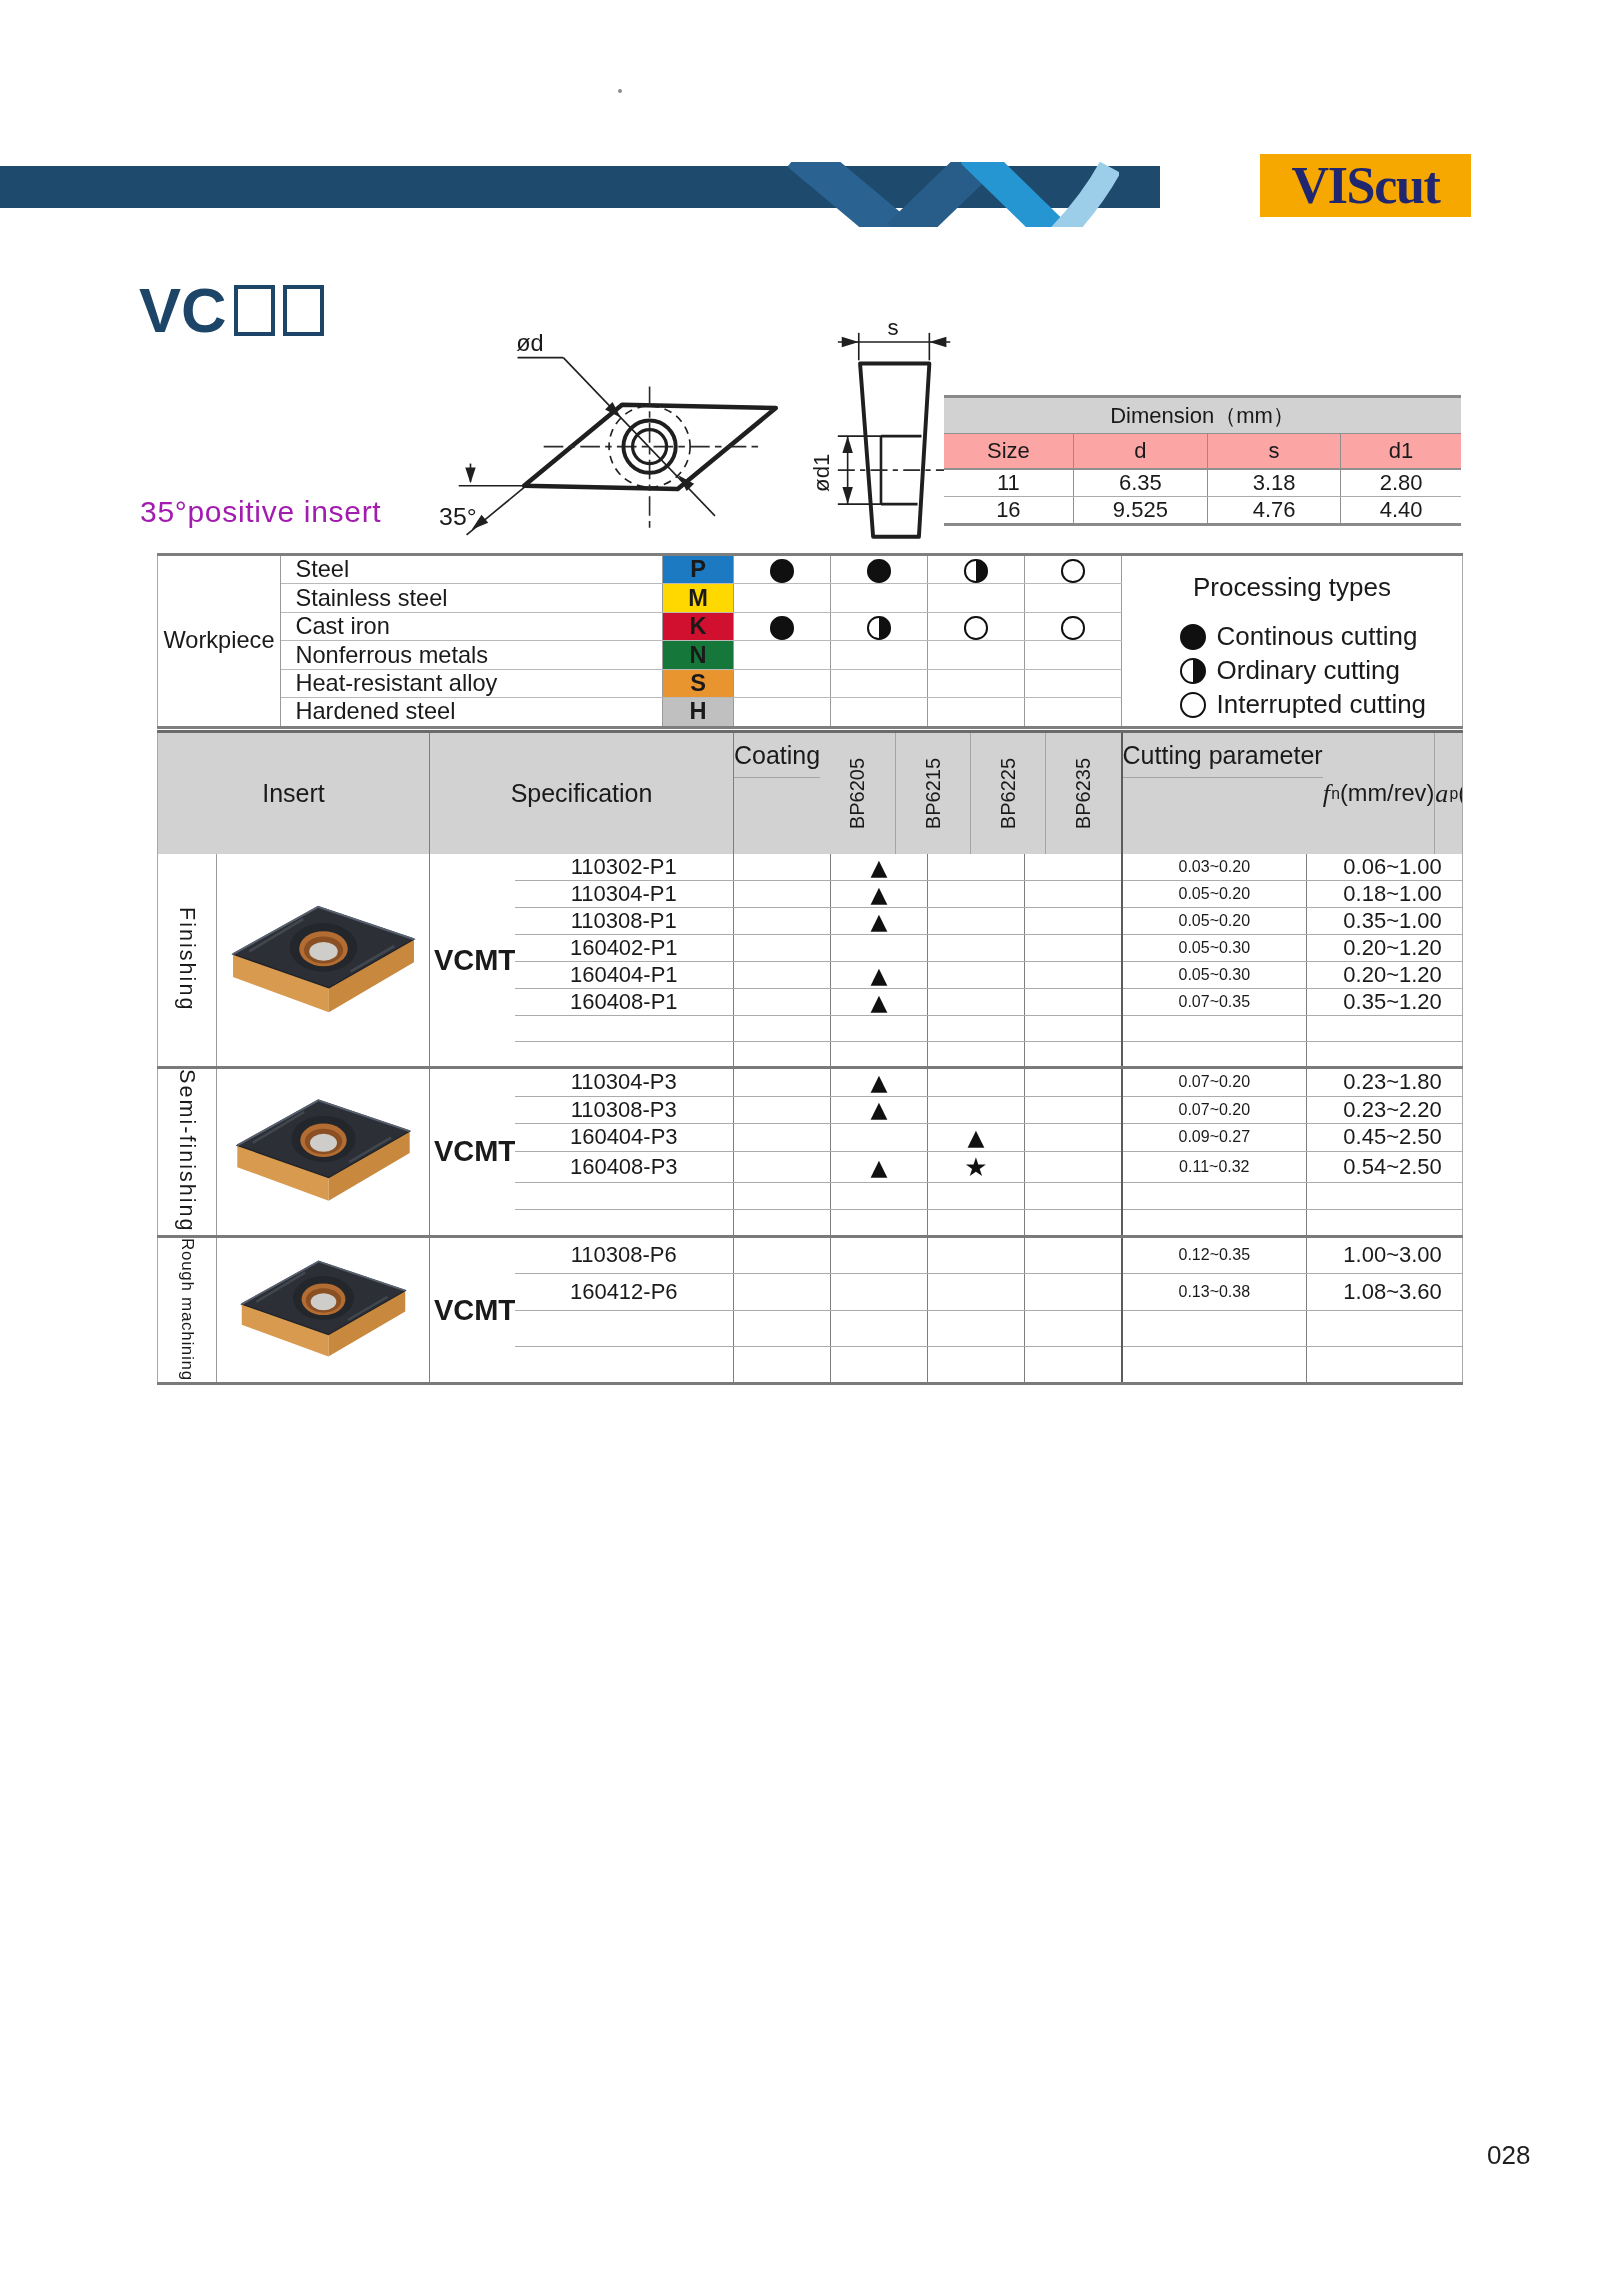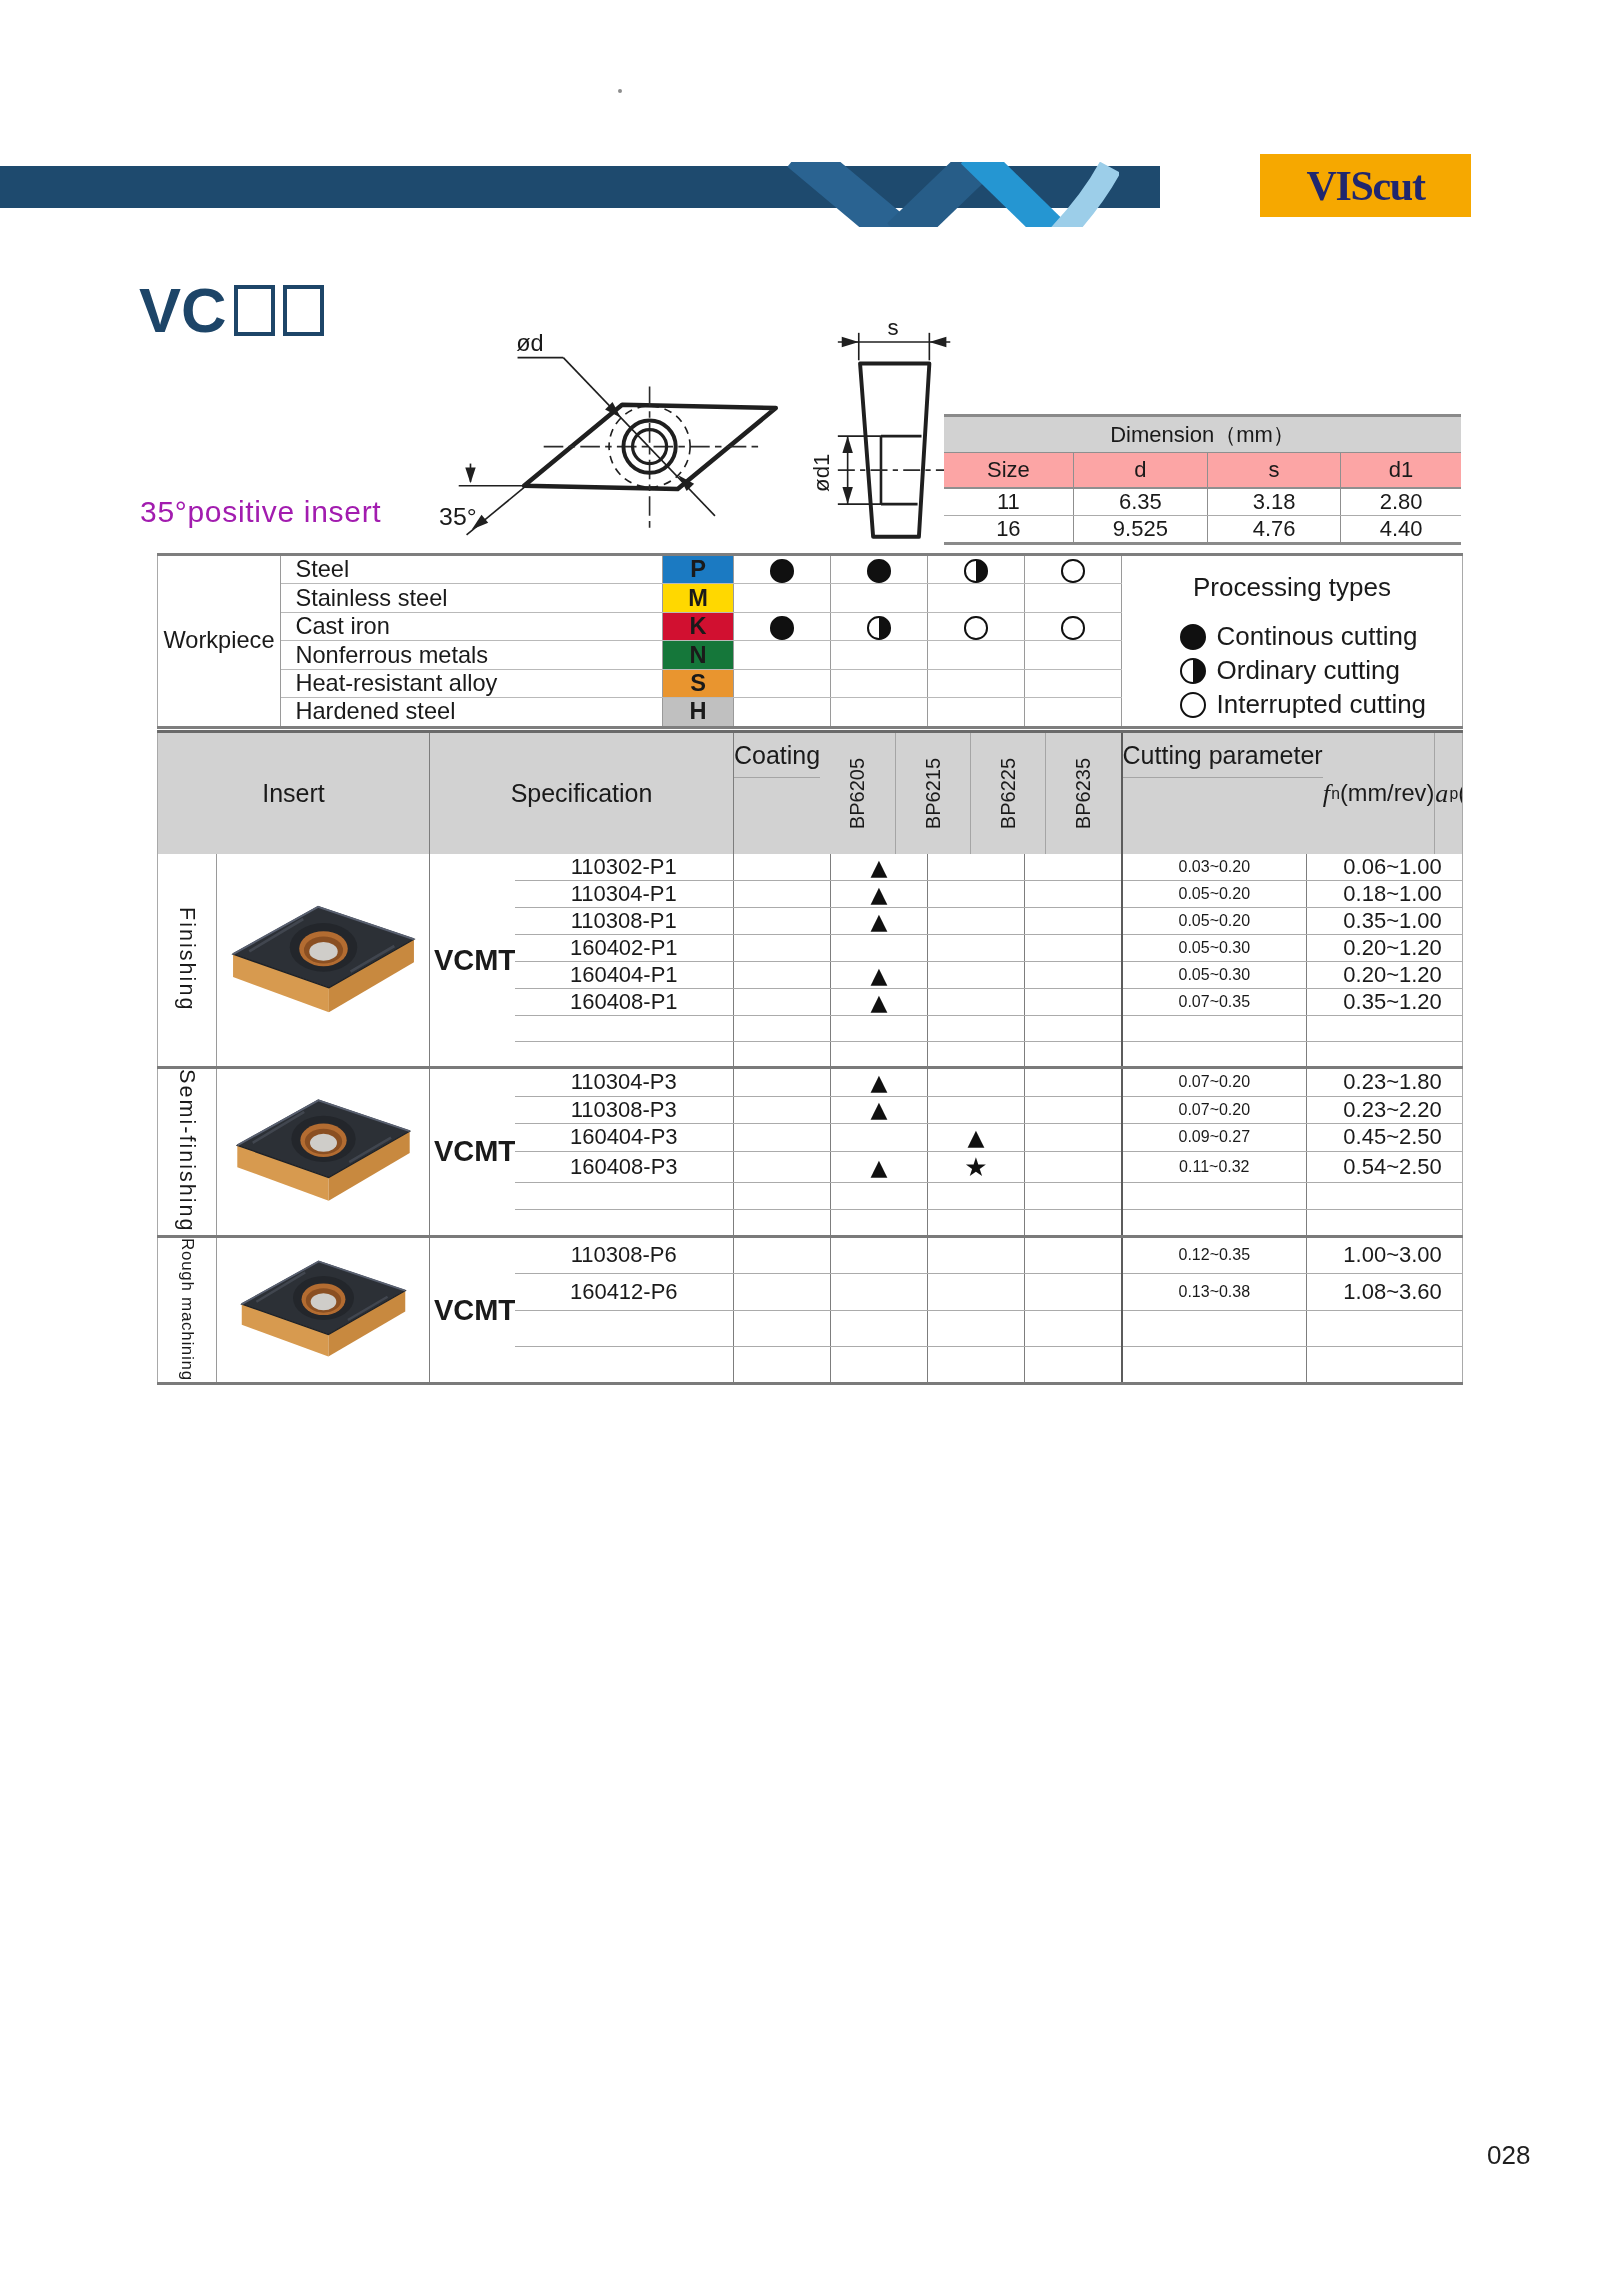--- a/index.html
+++ b/index.html
@@ -4,39 +4,39 @@
 <style>
   html,body{margin:0;padding:0;background:#e8e8e8;}
   #page{position:relative;width:1623px;height:2295px;background:#ffffff;overflow:hidden;
         font-family:"Liberation Sans",sans-serif;color:#1a1a1a;}
 
   
   .header-bar{position:absolute;left:0;top:166px;width:1160px;height:42px;background:#1e4a6e;}
   .swoosh{position:absolute;left:753px;top:162px;width:366px;height:65px;}
   .logo{position:absolute;left:1260px;top:154px;width:211px;height:63px;background:#f6a800;
         display:flex;align-items:center;justify-content:center;
-        font-family:"Liberation Serif",serif;font-weight:bold;font-size:42px;color:#20276e;letter-spacing:-1.3px;}
+        font-family:"Liberation Serif",serif;font-weight:bold;font-size:52px;color:#20276e;letter-spacing:-1.3px;}
   .speck{position:absolute;left:618px;top:89px;width:3.9px;height:3.9px;background:#8d8d8d;border-radius:50%;}
 
   
   .vc-title{position:absolute;left:139px;top:274px;display:flex;align-items:center;
             font-size:63px;font-weight:bold;color:#1d4568;letter-spacing:0px;}
   .vc-box{width:33px;height:43px;border:4.6px solid #1d4568;margin-left:7.9px;}
   .subtitle{position:absolute;left:140px;top:495px;font-size:30px;color:#a21caf;letter-spacing:0.7px;}
 
   
   .drawing{position:absolute;left:419px;top:308px;width:537px;height:268px;}
   .drawing text{font-family:"Liberation Sans",sans-serif;fill:#1a1a1a;}
 
   
   table{border-collapse:collapse;table-layout:fixed;}
   td,th{padding:0;margin:0;overflow:hidden;white-space:nowrap;}
 
   
-  .dim-table{position:absolute;left:944px;top:395px;width:517px;border-top:3.3px solid #8a8a8a;border-bottom:3.3px solid #8a8a8a;margin-top:19px;}
+  .dim-table{position:absolute;left:944px;top:395px;width:517px;border-top:3.3px solid #8a8a8a;border-bottom:3.3px solid #8a8a8a;}
   .dim-table td{text-align:center;font-size:22px;}
   .dim-title{background:#d2d2d2;height:35px;font-size:23.6px;border-bottom:1.3px solid #8f8f8f;}
   .dim-head td{background:#fca5a5;height:34px;border-bottom:2px solid #8f8f8f;}
   .dim-row td{height:25px;border-bottom:1.3px solid #ababab;background:#fff;}
   .dim-row:last-child td{border-bottom:none;}
   .dim-head td + td,.dim-row td + td{border-left:1.3px solid #8f8f8f;}
 
   
   .wp-table{position:absolute;left:157px;top:553px;width:1304px;
             border-top:3.3px solid #7e7e7e;border-bottom:3.3px solid #7e7e7e;

